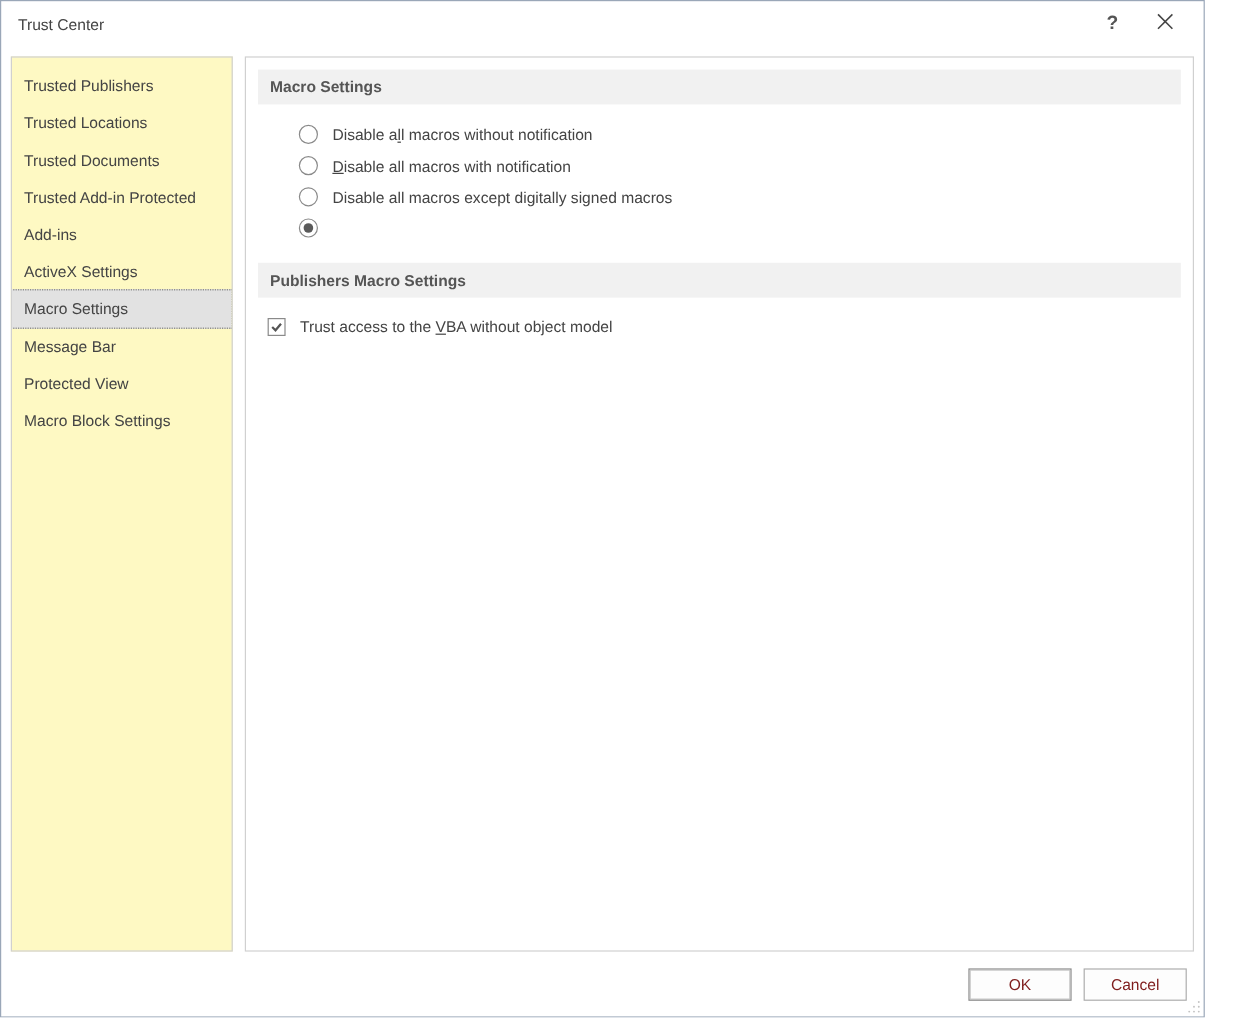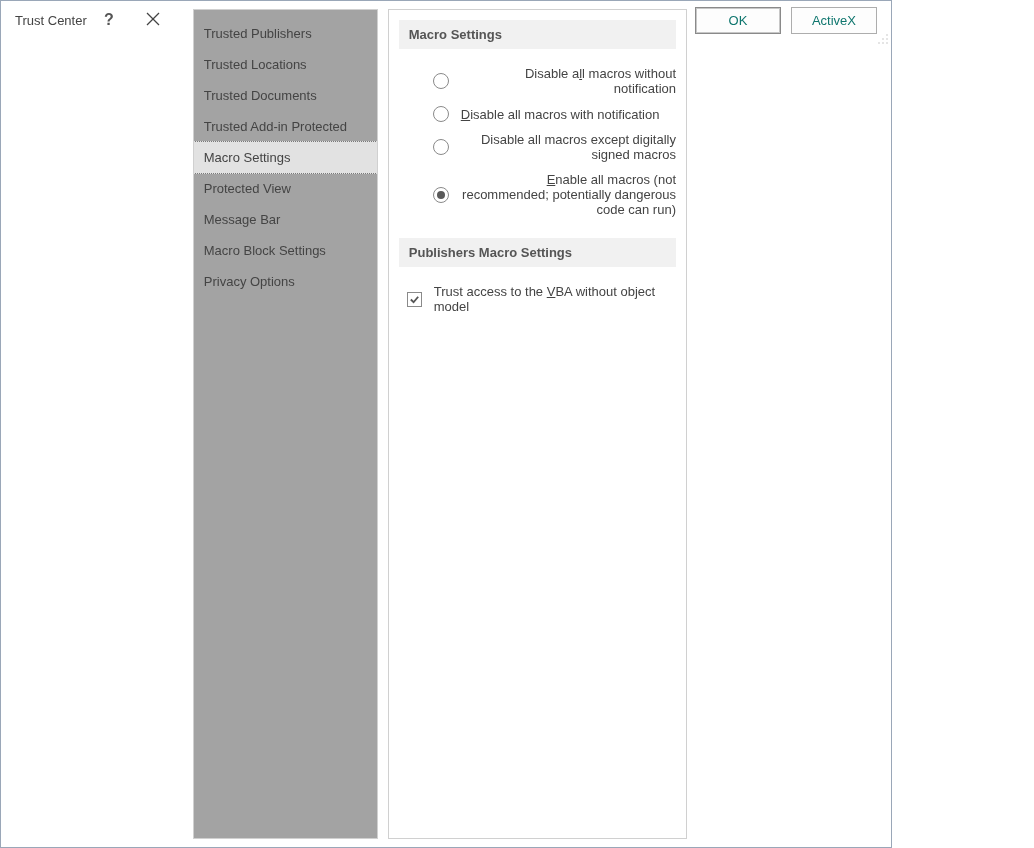--- a/index.html
+++ b/index.html
@@ -4,26 +4,26 @@
 <style>
   * { box-sizing: border-box; }
   body {
     margin: 0;
     font-family: "Segoe UI", Tahoma, sans-serif;
     font-size: 13px;
     color: #444;
     background: #fff;
   }
   .dialog {
-    width: 892px;
+    width: 1004px;
     height: 848px;
     border: 1px solid #9aa7b8;
     background: #fff;
     display: flex;
-    flex-direction: row;
+    flex-direction: column;
   }
   .titlebar {
     height: 38px;
     display: flex;
     align-items: center;
     padding: 0 10px 0 10px;
     color: #444;
   }
   .titlebar-title {
     flex: 1;
@@ -43,21 +43,21 @@
   .titlebar-btn.close svg { width: 14px; height: 14px; stroke:#444; stroke-width:1.3; }
   .body-area {
     flex: 1;
     display: flex;
     padding: 8px;
     gap: 10px;
   }
   .sidebar {
     width: 185px;
     border: 1px solid #d0d0d0;
-    background: #a3a3a3;
+    background: #fef9c3;
     padding-top: 8px;
     overflow: hidden;
   }
   .sidebar-item {
     padding: 8px 10px 8px 10px;
     font-size: 13px;
     color: #444;
     cursor: default;
     white-space: nowrap;
   }
@@ -125,21 +125,21 @@
     gap:10px;
     padding: 0 14px 8px 0;
     position: relative;
   }
   .btn {
     min-width: 86px;
     height: 27px;
     border:1px solid #adadad;
     background:#fdfdfd;
     font-size:13px;
-    color:#0f766e;
+    color:#7f1d1d;
     display:flex; align-items:center; justify-content:center;
     cursor:default;
   }
   .btn.primary {
     border:1px solid #8a8a8a;
     box-shadow: inset 0 0 0 1px #c7c7c7;
   }
   .resize-grip {
     position:absolute;
     right:2px; bottom:2px;
@@ -166,25 +166,26 @@
     </div>
   </div>
 
   <div class="body-area">
 
     <div class="sidebar">
       <div class="sidebar-item"><span>Trusted Publishers</span></div>
       <div class="sidebar-item"><span>Trusted Locations</span></div>
       <div class="sidebar-item"><span>Trusted Documents</span></div>
       <div class="sidebar-item"><span>Trusted Add-in Protected</span></div>
+      <div class="sidebar-item"><span>Add-ins</span></div>
+      <div class="sidebar-item"><span>ActiveX Settings</span></div>
       <div class="sidebar-item selected"><span>Macro Settings</span></div>
+      <div class="sidebar-item"><span>Message Bar</span></div>
       <div class="sidebar-item"><span>Protected View</span></div>
-      <div class="sidebar-item"><span>Message Bar</span></div>
       <div class="sidebar-item"><span>Macro Block Settings</span></div>
-      <div class="sidebar-item"><span>Privacy Options</span></div>
     </div>
 
     <div class="main-pane">
 
       <div class="section-header">Macro Settings</div>
 
       <div class="radio-group">
 
         <div class="radio-row">
           <span class="radio-circle"></span>
@@ -196,21 +197,20 @@
           <span class="radio-label"><span></span><u>D</u><span>isable all macros with notification</span></span>
         </div>
 
         <div class="radio-row">
           <span class="radio-circle"></span>
           <span class="radio-label"><span>Disable all macros except di</span><u>g</u><span>itally signed macros</span></span>
         </div>
 
         <div class="radio-row">
           <span class="radio-circle checked"></span>
-          <span class="radio-label"><span></span><u>E</u><span>nable all macros (not recommended; potentially dangerous code can run)</span></span>
         </div>
 
       </div>
 
       <div class="section-header">Publishers Macro Settings</div>
 
       <div class="check-group">
         <div class="check-row">
           <span class="check-box checked">
             <svg viewBox="0 0 12 12">
@@ -222,21 +222,21 @@
       </div>
 
     </div>
   </div>
 
   <div class="footer">
     <div class="btn primary">
         <span>OK</span>
       </div>
     <div class="btn">
-        <span>ActiveX</span>
+        <span>Cancel</span>
       </div>
     <div class="resize-grip">
       <svg viewBox="0 0 12 12">
         <circle cx="10" cy="2" r="0.8" fill="#888"></circle>
         <circle cx="10" cy="6" r="0.8" fill="#888"></circle>
           <circle cx="6" cy="6" r="0.8" fill="#888"></circle>
         <circle cx="10" cy="10" r="0.8" fill="#888"></circle>
           <circle cx="6" cy="10" r="0.8" fill="#888"></circle>
           <circle cx="2" cy="10" r="0.8" fill="#888"></circle>
       </svg>

